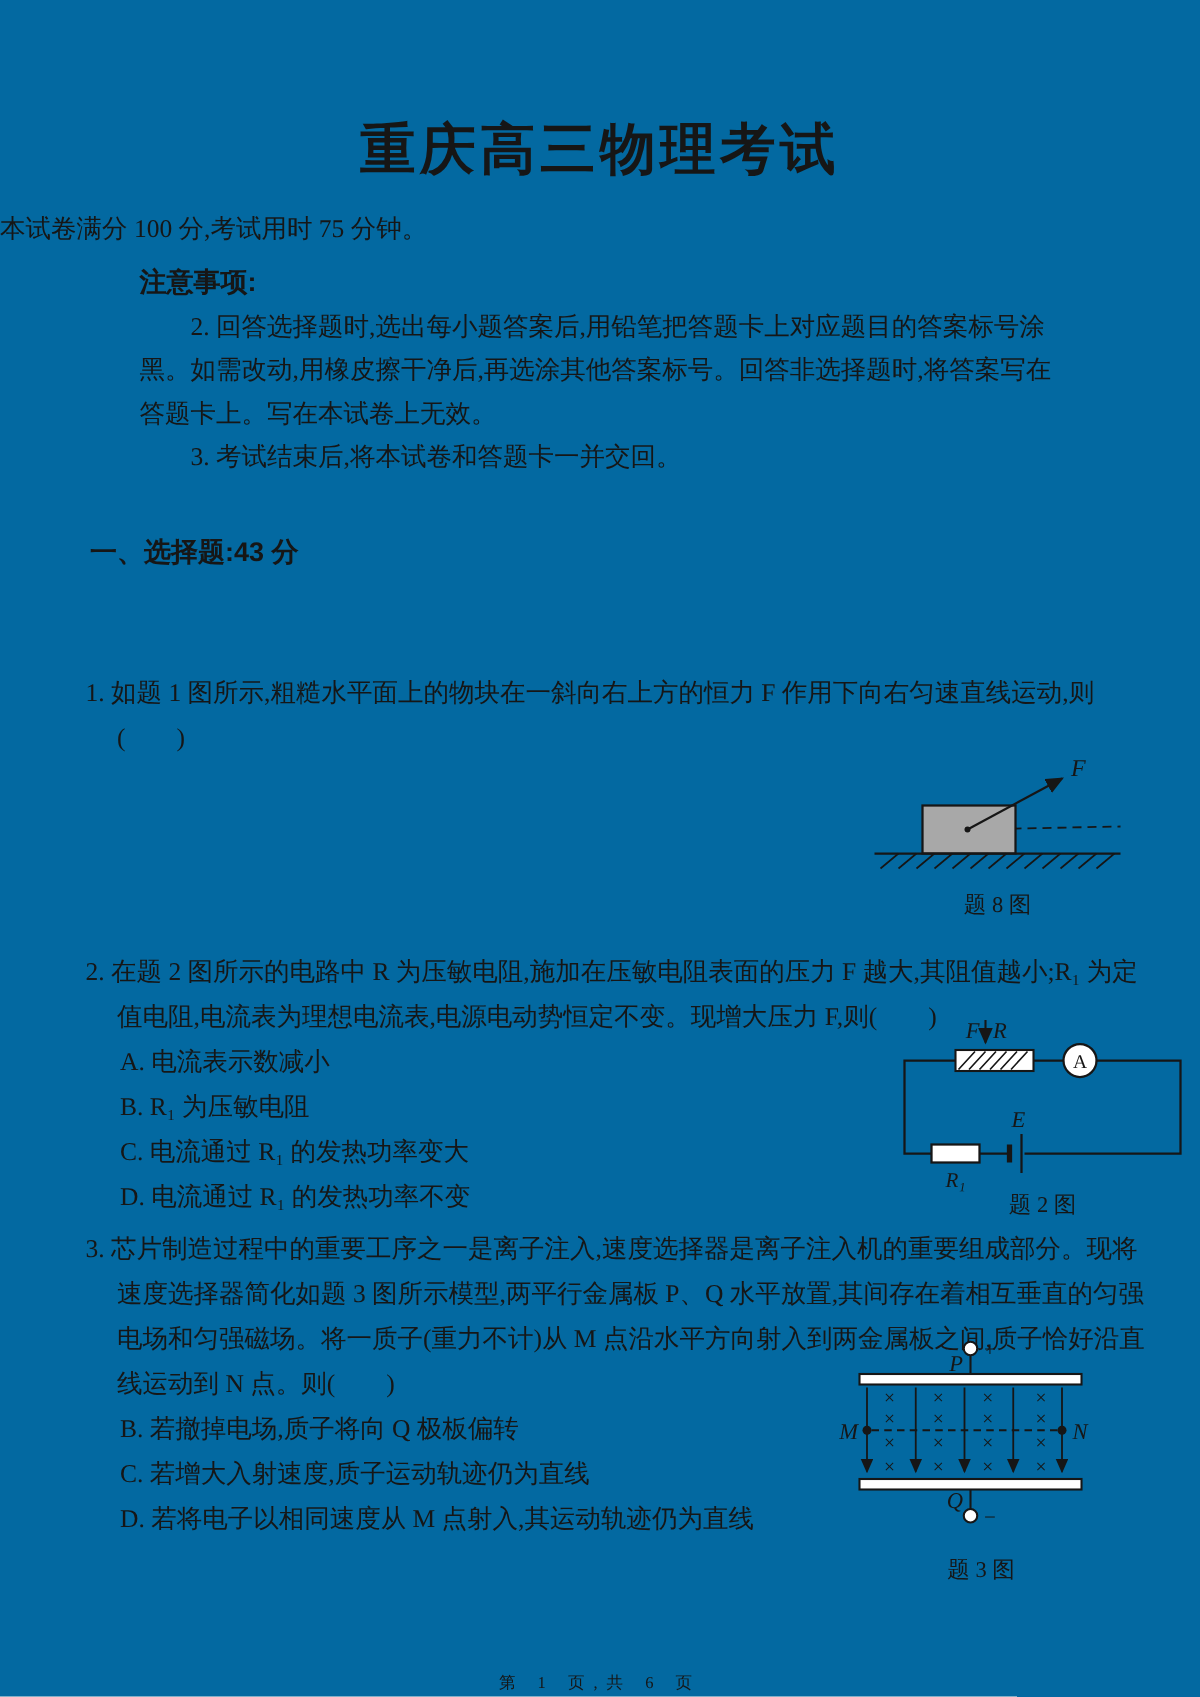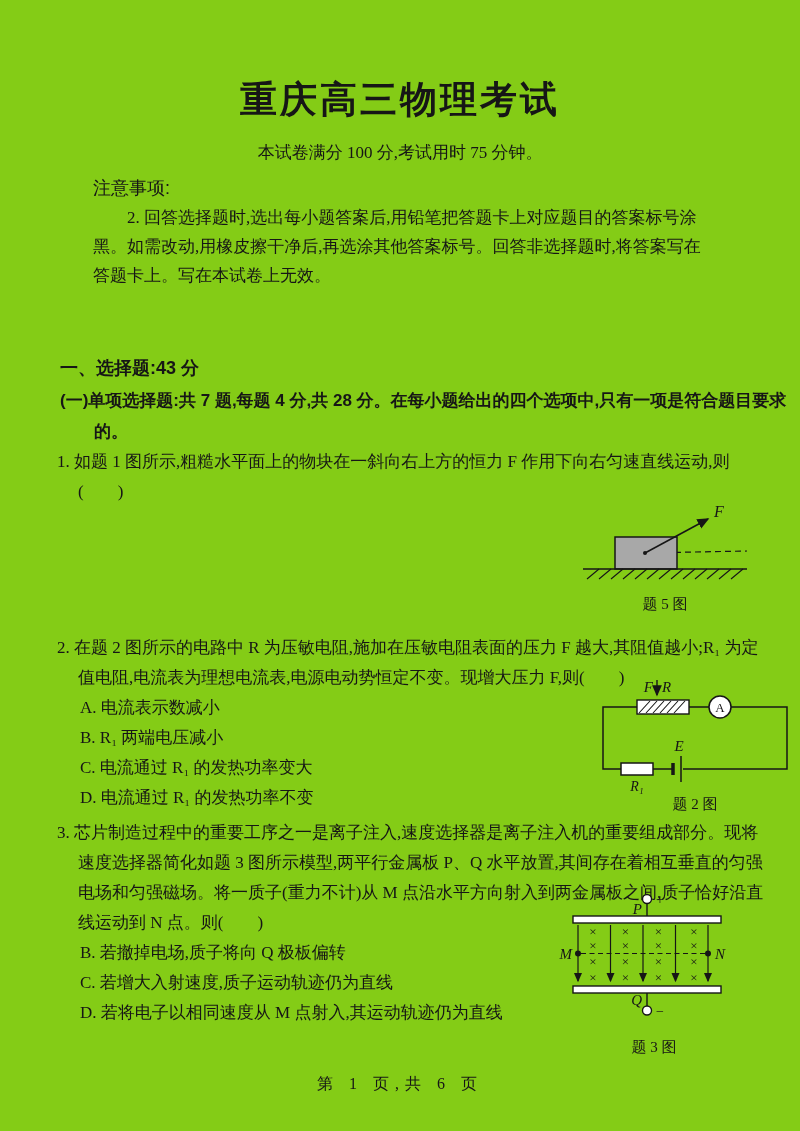--- a/index.html
+++ b/index.html
@@ -1,32 +1,32 @@
 <!DOCTYPE html>
 <html><head>
 <meta charset="utf-8">
 <style>
   html,body { margin:0; padding:0; background:#e8e8e8; }
   .page {
     position:relative; width:800px; height:1131px; margin:0 auto;
-    background:#84cc16; color:#161616; overflow:hidden;
+    background:#0369a1; color:#161616; overflow:hidden;
     font-family:"Liberation Serif","DejaVu Serif",serif;
   }
   .title {
     position:absolute; top:50px; left:0; width:100%;
     text-align:center; font-size:37px; font-weight:bold; letter-spacing:3px;
   }
   .subtitle {
     position:absolute; top:141px; left:0; width:100%;
-    text-align:center; font-size:17px;
+    text-align:left; font-size:17px;
   }
   .notice { position:absolute; top:174px; left:93px; width:624px; font-size:17px; line-height:29px; }
   .notice-heading {
     font-family:"Liberation Sans","DejaVu Sans",sans-serif;
-    font-weight:normal; font-size:18px; margin:0;
+    font-weight:bold; font-size:18px; margin:0;
   }
   .notice p.item { margin:0; text-indent:2em; }
   .sec-heading {
     position:absolute; top:356px; left:60px;
     font-family:"Liberation Sans","DejaVu Sans",sans-serif;
     font-weight:bold; font-size:18px; margin:0;text-align:right;
   }
   .sec-sub {
     position:absolute; top:385px; left:60px; width:700px;
     font-family:"Liberation Sans","DejaVu Sans",sans-serif;
@@ -39,67 +39,67 @@
   .blank { margin:0; padding-left:21px; }
   .options p { margin:0; padding-left:23px; }
   .figure { position:absolute; text-align:center; }
   #fig1 { left:518px; top:46px;  width:180px; }
   #fig2 { left:536px; top:42px;  width:204px; }
   #fig3 { left:502px; top:72px;  width:190px; }
   .caption { font-size:15px; line-height:17px; margin-top:1px; }
   svg { display:block; margin:0 auto; }
   svg text { font-family:"Liberation Serif","DejaVu Serif",serif; fill:#161616; }
   .footer {
-    position:absolute; top:1074px; left:0; width:100%;
-    text-align:center; font-size:16px; letter-spacing:6px;
+    position:absolute; top:1114px; left:0; width:100%;
+    text-align:center; font-size:11px; letter-spacing:6px;
   }
 </style>
 </head>
 <body>
 
 <div class="page">
 
   <h1 class="title">重庆高三物理考试</h1>
   <div class="subtitle">本试卷满分 100 分,考试用时 75 分钟。</div>
 
   <div class="notice">
     <p class="notice-heading">注意事项:</p>
     <p class="item">2. 回答选择题时,选出每小题答案后,用铅笔把答题卡上对应题目的答案标号涂黑。如需改动,用橡皮擦干净后,再选涂其他答案标号。回答非选择题时,将答案写在答题卡上。写在本试卷上无效。</p>
+    <p class="item">3. 考试结束后,将本试卷和答题卡一并交回。</p>
   </div>
 
   <p class="sec-heading">一、选择题:43 分</p>
-  <p class="sec-sub">(一)单项选择题:共 7 题,每题 4 分,共 28 分。在每小题给出的四个选项中,只有一项是符合题目要求的。</p>
 
   <div class="question" id="q1">
     <p class="stem">1. 如题 1 图所示,粗糙水平面上的物块在一斜向右上方的恒力 F 作用下向右匀速直线运动,则</p>
     <p class="blank">(　　)</p>
     <div class="figure" id="fig1">
       <svg width="180" height="102" viewBox="0 0 180 102">
         <defs>
           <marker id="arr1" markerWidth="9" markerHeight="8" refX="7" refY="3.5" orient="auto">
             <path d="M0,0 L8,3.5 L0,7 Z" fill="#161616"></path>
           </marker>
         </defs>
         <line x1="70" y1="60" x2="172" y2="58" stroke="#161616" stroke-width="1.2" stroke-dasharray="6,4"></line>
         <rect x="40" y="44" width="62" height="32" fill="#a8a8a8" stroke="#161616" stroke-width="1.5"></rect>
         <line x1="70" y1="60" x2="133" y2="26" stroke="#161616" stroke-width="1.5" marker-end="url(#arr1)"></line>
         <circle cx="70" cy="60" r="2" fill="#161616"></circle>
         <line x1="8" y1="76" x2="172" y2="76" stroke="#161616" stroke-width="1.5"></line>
         <path stroke="#161616" stroke-width="1.1" d="M12,86 L24,76 M24,86 L36,76 M36,86 L48,76 M48,86 L60,76 M60,86 L72,76 M72,86 L84,76 M84,86 L96,76 M96,86 L108,76 M108,86 L120,76 M120,86 L132,76 M132,86 L144,76 M144,86 L156,76 M156,86 L168,76"></path>
         <text x="139" y="24" font-size="16" font-style="italic">F</text>
       </svg>
-      <div class="caption">题 5 图</div>
+      <div class="caption">题 8 图</div>
     </div>
   </div>
 
   <div class="question" id="q2">
     <p class="stem">2. 在题 2 图所示的电路中 R 为压敏电阻,施加在压敏电阻表面的压力 F 越大,其阻值越小;R₁ 为定值电阻,电流表为理想电流表,电源电动势恒定不变。现增大压力 F,则(　　)</p>
     <div class="options">
       <p>A. 电流表示数减小</p>
-      <p>B. R₁ 两端电压减小</p>
+      <p>B. R₁ 为压敏电阻</p>
       <p>C. 电流通过 R₁ 的发热功率变大</p>
       <p>D. 电流通过 R₁ 的发热功率不变</p>
     </div>
     <div class="figure" id="fig2">
       <svg width="204" height="120" viewBox="0 0 204 120">
         <defs>
           <marker id="arr2" markerWidth="9" markerHeight="8" refX="7" refY="3.5" orient="auto">
             <path d="M0,0 L8,3.5 L0,7 Z" fill="#161616"></path>
           </marker>
         </defs>

